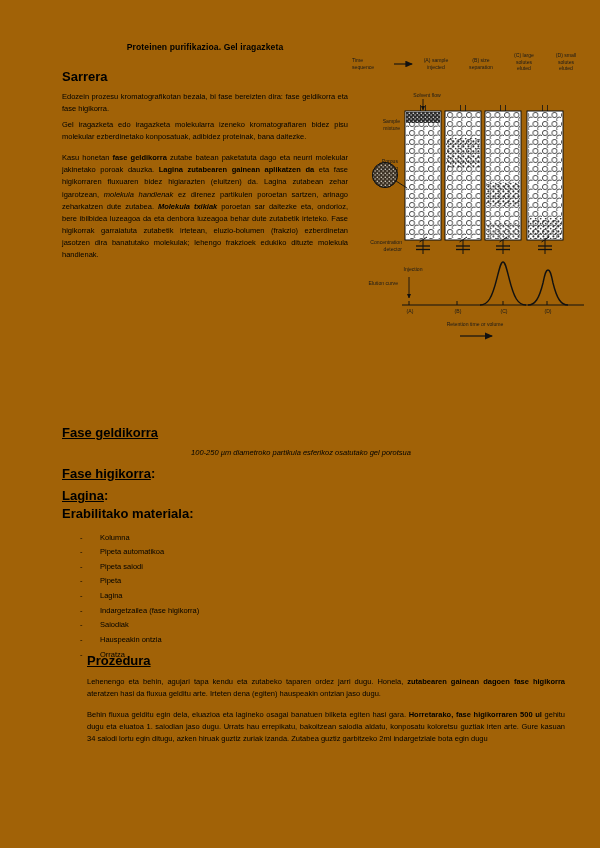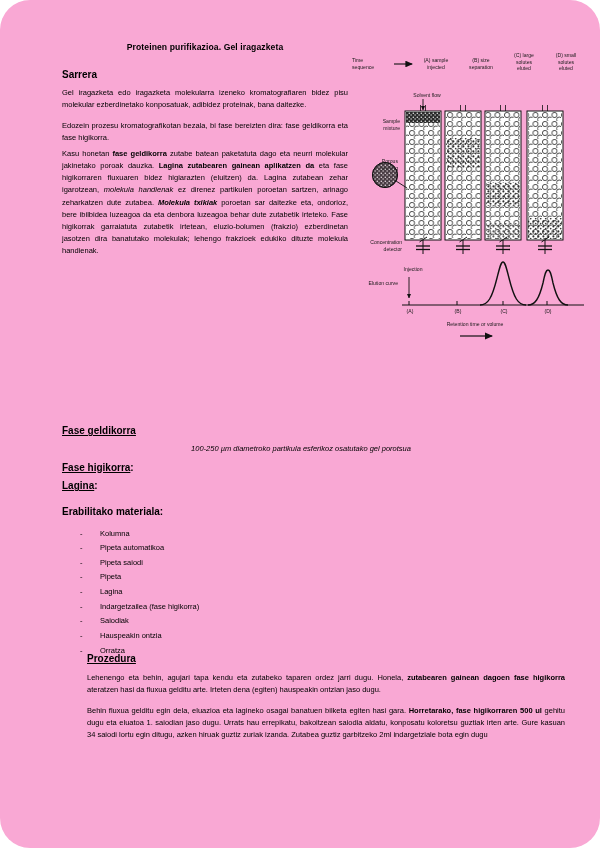--- a/index.html
+++ b/index.html
@@ -11,22 +11,21 @@
     width: 600px;
     height: 848px;
     position: relative;
     font-family: "Liberation Sans", sans-serif;
     color: #000000;
     overflow: hidden;
   }
   .page {
     position: absolute;
     inset: 0;
-    background: #f9a8d4;
-    border-radius: 30px;
+    background: #a16207;
   }
 
   
   .doc-title {
     position: absolute;
     left: 62px;
     top: 42px;
     width: 286px;
     text-align: center;
     font-size: 8.6px;
@@ -40,21 +39,21 @@
     left: 62px;
     top: 68px;
     width: 286px;
   }
   .wide {
     position: absolute;
     left: 62px;
     width: 478px;
   }
   .h-section {
-    font-size: 10px;
+    font-size: 13px;
     font-weight: bold;
     margin: 0 0 5px 0;
     line-height: 1.35;
   }
   .h-underline {
     text-decoration: underline;
   }
   p.body {
     font-size: 7.5px;
     line-height: 1.62;
@@ -110,23 +109,23 @@
 <body>
 
 <div class="page">
 
   <div class="doc-title">Proteinen purifikazioa. Gel iragazketa</div>
 
   <div class="textcol">
 
     <div class="h-section">Sarrera</div>
 
+    <p class="body tight">Edozein prozesu kromatografikotan bezala, bi fase bereizten dira: fase geldikorra eta fase higikorra.</p>
+
     <p class="body">Gel iragazketa edo iragazketa molekularra izeneko kromatografiaren bidez pisu molekular ezberdinetako konposatuak, adibidez proteinak, bana daitezke.</p>
-
-    <p class="body tight">Edozein prozesu kromatografikotan bezala, bi fase bereizten dira: fase geldikorra eta fase higikorra.</p>
 
     <p class="body"><span>Kasu honetan </span><b>fase geldikorra</b><span> zutabe batean paketatuta dago eta neurri molekular jakinetako poroak dauzka. </span><b>Lagina zutabearen gainean aplikatzen da</b><span> eta fase higikorraren fluxuaren bidez higiarazten (eluitzen) da. Lagina zutabean zehar igarotzean, </span><i>molekula handienak</i><span> ez direnez partikulen poroetan sartzen, arinago zeharkatzen dute zutabea. </span><span class="bi">Molekula txikiak</span><span> poroetan sar daitezke eta, ondorioz, bere ibilbidea luzeagoa da eta denbora luzeagoa behar dute zutabetik irteteko. Fase higikorrak garraiatuta zutabetik irtetean, eluzio-bolumen (frakzio) ezberdinetan jasotzen dira banatutako molekulak; lehengo frakzioek edukiko dituzte molekula handienak.</span></p>
   </div>
 
   <div class="wide" style="top:424px;">
     <div class="h-section h-underline">Fase geldikorra</div>
     <p class="body nojust" style="margin-bottom:6px;">100-250 µm diametroko partikula esferikoz osatutako gel porotsua</p>
 
     <div class="h-section"><span class="h-underline">Fase higikorra</span>:</div>
 

